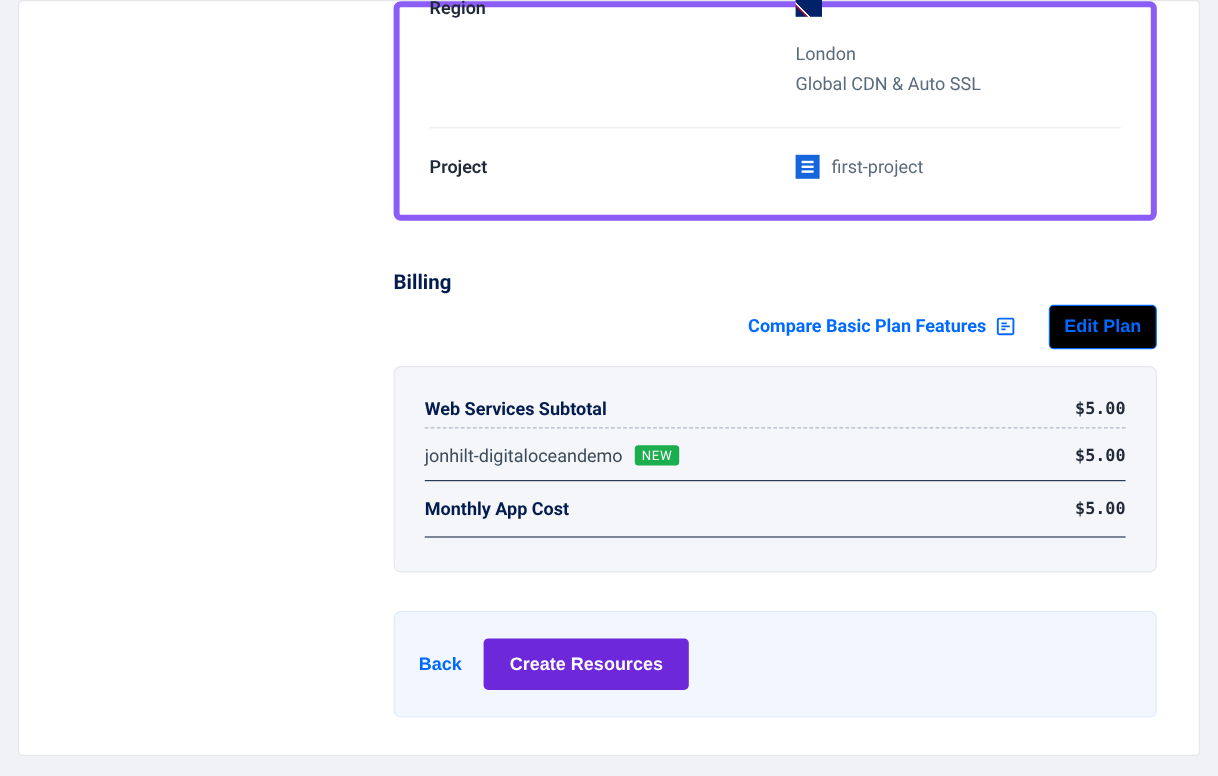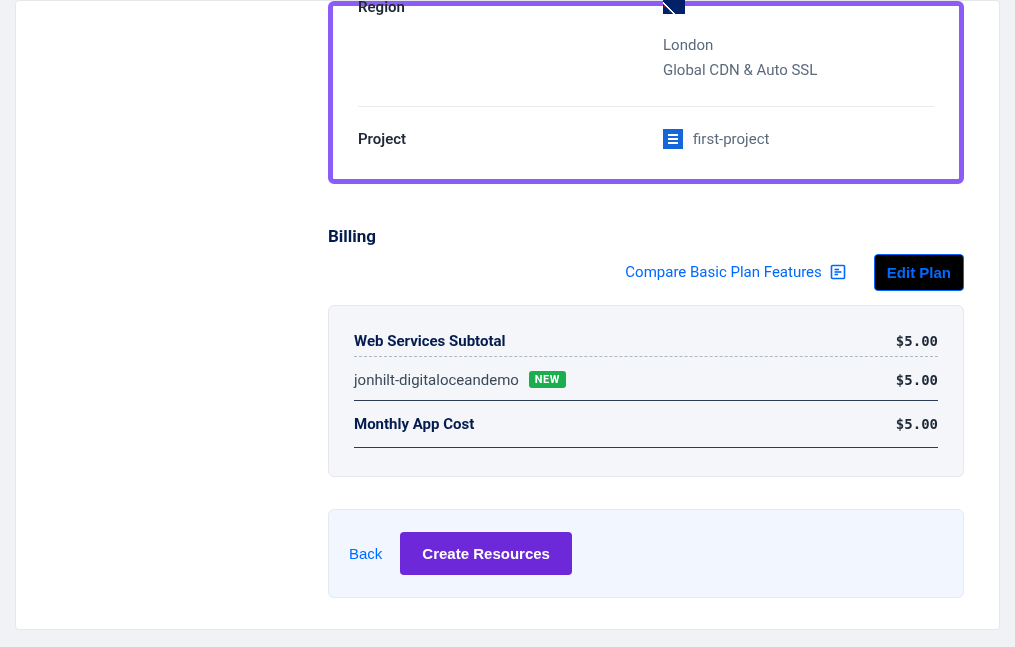--- a/index.html
+++ b/index.html
@@ -106,21 +106,21 @@
 
   .billing-actions {
     display: flex;
     justify-content: flex-end;
     align-items: center;
     gap: 28px;
     margin-bottom: 14px;
   }
   .link-with-icon {
     color: #0069ff;
-    font-weight: 400;
+    font-weight: 700;
     font-size: 15px;
     display: flex;
     align-items: center;
     gap: 8px;
     cursor: pointer;
   }
   .compare-icon {
     width: 16px;
     height: 16px;
   }
@@ -168,21 +168,21 @@
   .bill-item-name {
     color: #3b4a5a;
     display: flex;
     align-items: center;
     gap: 10px;
   }
   .badge-new {
     background: #1aae4f;
     color: #fff;
     font-size: 11px;
-    font-weight: 700;
+    font-weight: 400;
     padding: 2px 6px;
     border-radius: 3px;
     letter-spacing: 0.5px;
   }
   .thick-divider {
     border: none;
     border-top: 1px solid #2b3b55;
     margin: 0;
   }
   .bill-total-row {
@@ -199,21 +199,21 @@
     border: 1px solid #e1eaf7;
     border-radius: 6px;
     padding: 22px 20px;
     margin-top: 32px;
     display: flex;
     align-items: center;
     gap: 18px;
   }
   .btn-text {
     color: #0069ff;
-    font-weight: 400;
+    font-weight: 700;
     font-size: 15px;
     background: none;
     border: none;
     cursor: pointer;
   }
   .btn-primary {
     background: #6d28d9;
     color: #fff;
     font-weight: 600;
     font-size: 15px;

